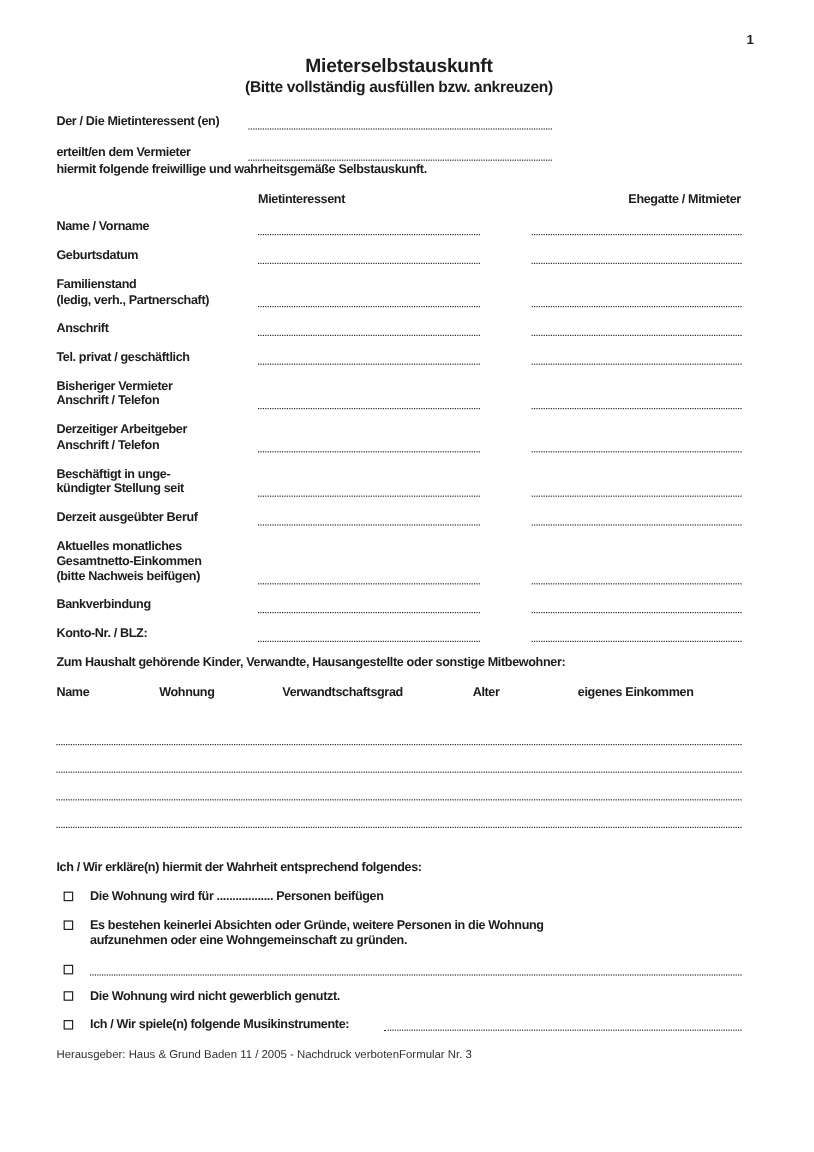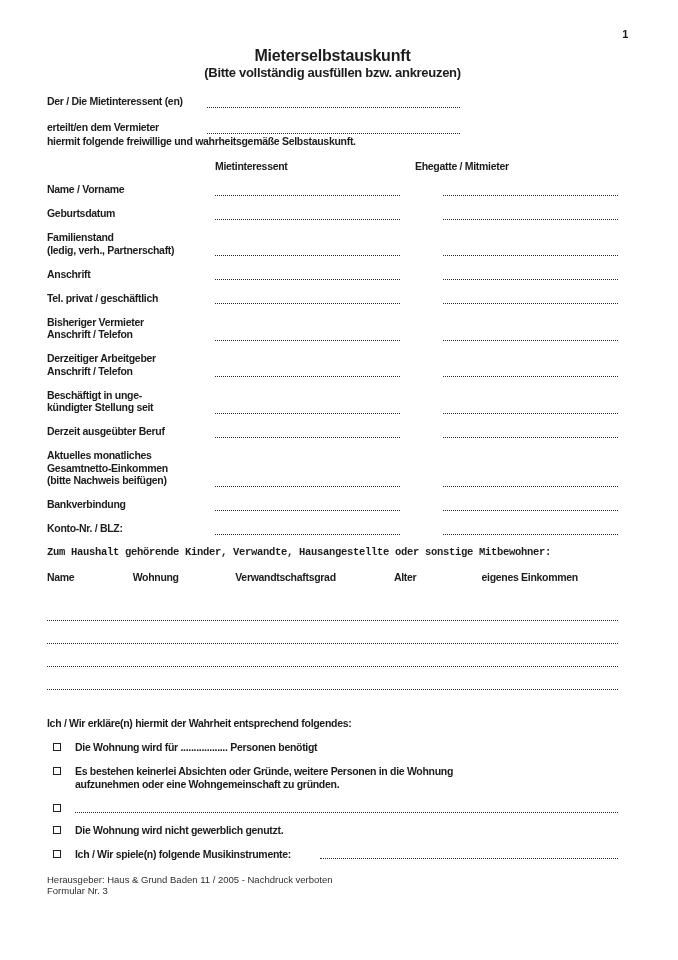--- a/index.html
+++ b/index.html
@@ -32,31 +32,31 @@
   .intro-section { margin-top: 16px; }
   .intro-row { display: flex; align-items: flex-end; }
   .intro-row.first { margin-bottom: 13px; }
   .intro-label { width: 160px; flex-shrink: 0; line-height: 13px; white-space: nowrap; }
   .intro-dots { width: 253px; height: 12px; border-bottom: 1.5px dotted #2b2b2b; }
   .intro-statement { line-height: 13px; margin-top: 1px; }
 
   
   .col-header-row { display: flex; margin-top: 12px; margin-bottom: 10px; line-height: 13px; }
   .col-spacer { width: 168px; flex-shrink: 0; }
-  .col1-head { width: 200px; flex-shrink: 0; }
-  .col2-head { width: 175px; flex-shrink: 0; }
+  .col1-head { width: 268px; flex-shrink: 0; }
+  .col2-head { width: 175px; flex-shrink: 0; text-align: center; }
 
   .form-row { display: flex; align-items: flex-end; margin-bottom: 11.5px; }
   .row-label { width: 168px; flex-shrink: 0; line-height: 12.5px; white-space: pre-line; }
   .dots { border-bottom: 1.5px dotted #2b2b2b; height: 12px; flex-shrink: 0; }
   .col1-dots { width: 185px; margin-right: 43px; }
   .col2-dots { width: 175px; }
 
   
-  .household-intro { margin-top: 7px; line-height: 13px; font-family: Liberation Mono, monospace; }
+  .household-intro { margin-top: 7px; line-height: 13px; }
   .household-headers { margin-top: 12px; line-height: 13px; }
   .hh { display: inline-block; }
   .hh-name { width: 83px; }
   .hh-vorname { width: 100px; }
   .hh-grad { width: 118px; }
   .hh-alter { width: 85px; margin-left: 38px; }
   .household-lines { margin-top: 14px; }
   .blank-line { height: 23px; border-bottom: 1.5px dotted #2b2b2b; width: 100%; }
 
   
@@ -74,21 +74,20 @@
   .check-dots { flex: 1; height: 11px; border-bottom: 1.5px dotted #2b2b2b; }
 
   
   .footer {
     margin-top: 13px;
     font-weight: normal;
     font-size: 9.5px;
     letter-spacing: 0;
     color: #2f2f2f;
     display: flex;
-    flex-direction: column;
   }
   .footer .form-number { }
 </style>
 </head>
 <body>
 
 <div class="page">
 
   <div class="page-number">1</div>
 
@@ -198,21 +197,21 @@
     <div class="blank-line"></div>
     <div class="blank-line"></div>
     <div class="blank-line"></div>
     <div class="blank-line"></div>
   </div>
 
   <div class="decl-intro">Ich / Wir erkläre(n) hiermit der Wahrheit entsprechend folgendes:</div>
 
   <div class="check-item">
     <span class="checkbox"></span>
-    <span class="check-text">Die Wohnung wird für .................. Personen benötigt</span>
+    <span class="check-text">Die Wohnung wird für .................. Personen beifügen</span>
   </div>
 
   <div class="check-item">
     <span class="checkbox"></span>
     <span class="check-text">Es bestehen keinerlei Absichten oder Gründe, weitere Personen in die Wohnung
 aufzunehmen oder eine Wohngemeinschaft zu gründen.</span>
   </div>
 
   <div class="check-item">
     <span class="checkbox"></span>

